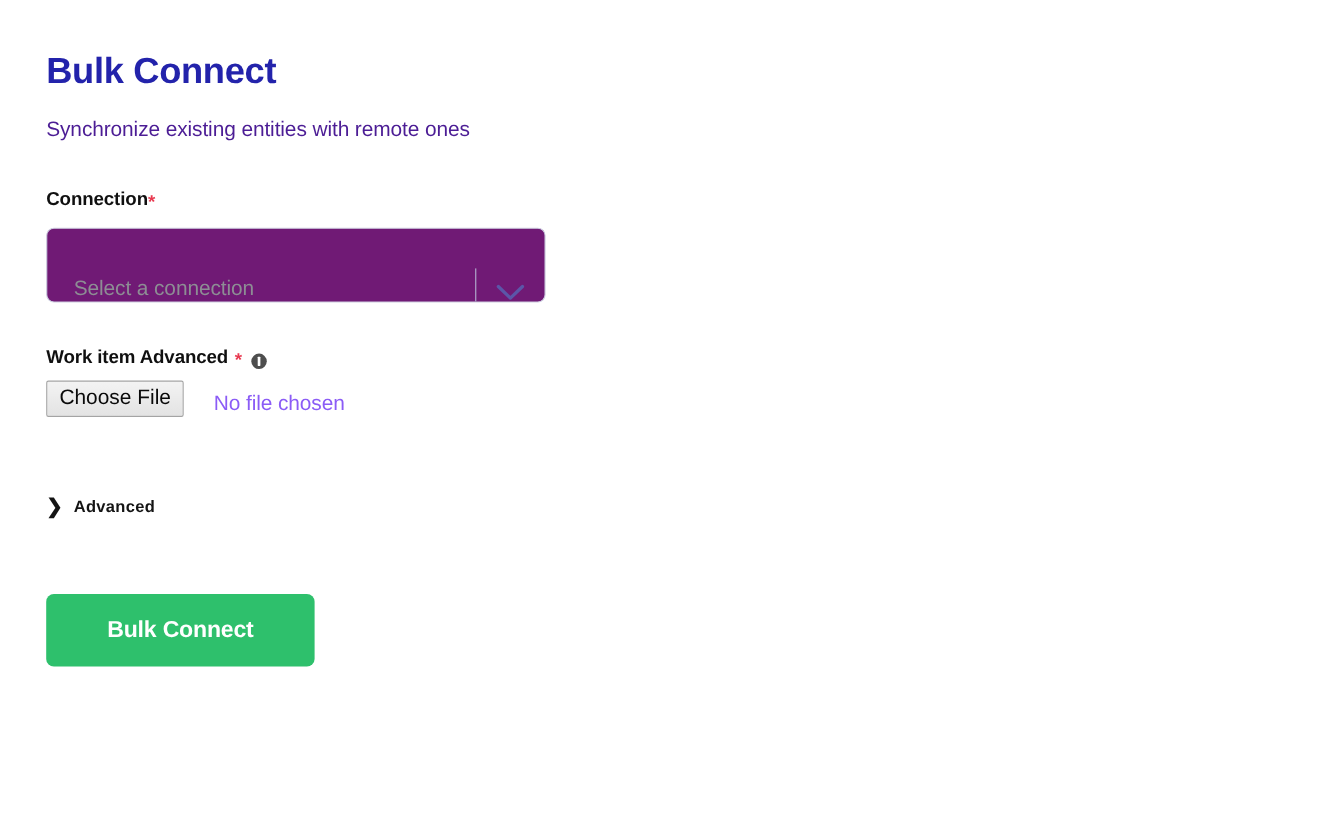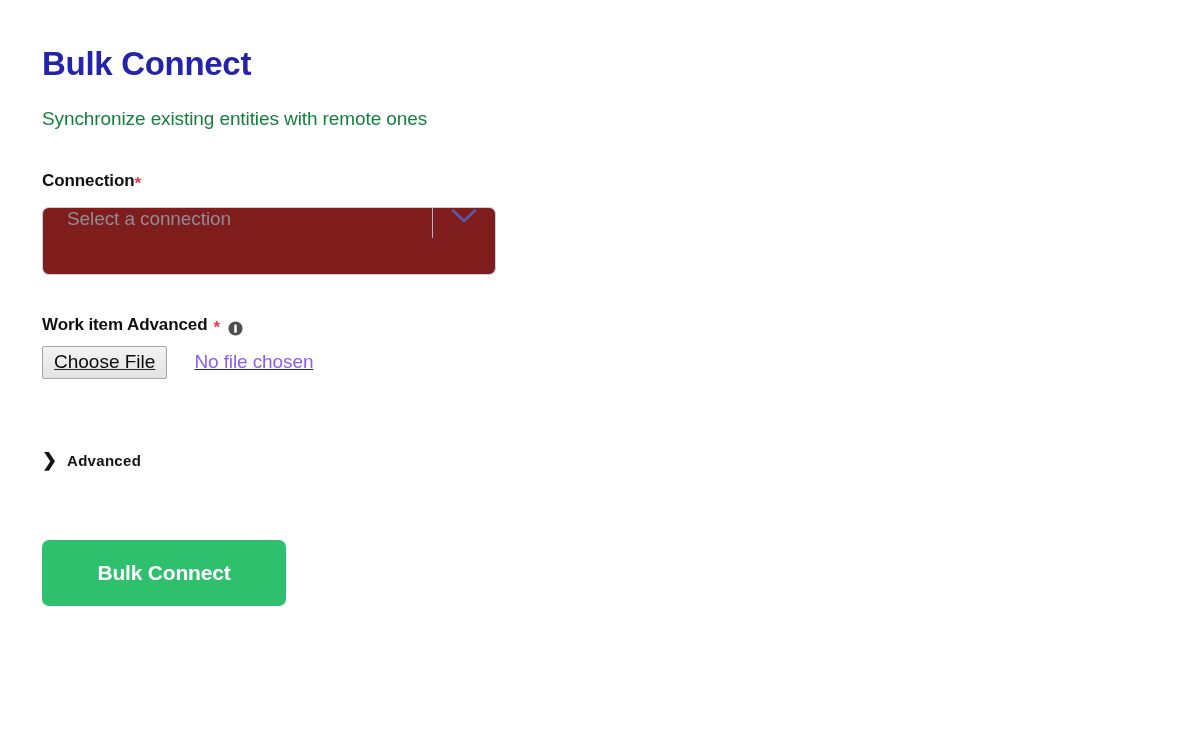--- a/index.html
+++ b/index.html
@@ -30,21 +30,21 @@
     font-weight: bold;
     color: #2323ab;
     letter-spacing: -0.3px;
     line-height: 1.1;
     margin: 0 0 0 0;
     padding-top: 2px;
   }
 
   .page-subtitle {
     font-size: 19px;
-    color: #15803d;
+    color: #4c1d95;
     line-height: 1.2;
     margin-top: 26px;
     letter-spacing: -0.1px;
   }
 
   
   .field {
     margin-top: 40px;
   }
 
@@ -79,23 +79,23 @@
   }
   .info-icon svg { display: block; }
 
   
   .select-wrap {
     margin-top: 16px;
     width: 454px;
     height: 68px;
     border: 1px solid #cdcde0;
     border-radius: 7px;
-    background: #7f1d1d;
-    display: flex;
-    align-items: flex-start;
+    background: #701a75;
+    display: flex;
+    align-items: flex-end;
     box-sizing: border-box;
     position: relative;
     cursor: default;
   }
   .select-value {
     flex: 1 1 auto;
     padding-left: 24px;
     font-size: 19px;
     color: #8d8d94;
     letter-spacing: -0.1px;
@@ -113,25 +113,24 @@
     display: flex;
     align-items: center;
     justify-content: center;
   }
   .select-arrow svg { display: block; }
 
   
   .file-row {
     margin-top: 11px;
     display: flex;
-    align-items: center;
+    align-items: flex-end;
     font-size: 19px;
     color: #2b2b2b;
     letter-spacing: -0.1px;
-    text-decoration: underline;
   }
   .file-button {
     font-family: "Liberation Sans", sans-serif;
     font-size: 19px;
     color: #0a0a0a;
     background: linear-gradient(#f3f3f3, #e3e3e3);
     border: 1px solid #a4a4a4;
     border-radius: 2px;
     padding: 3px 11px 4px 11px;
     line-height: 1.25;

